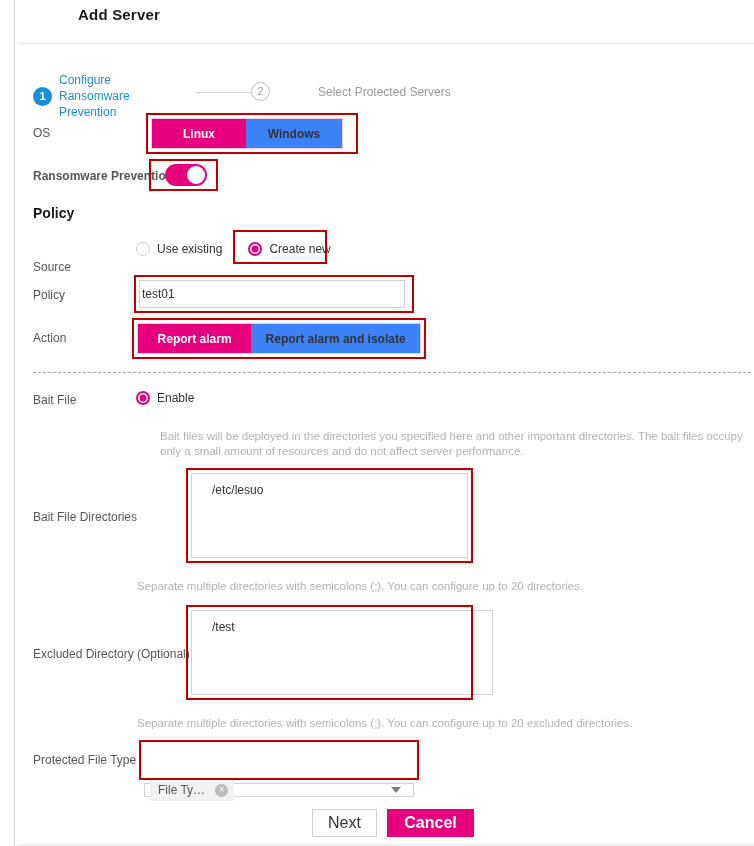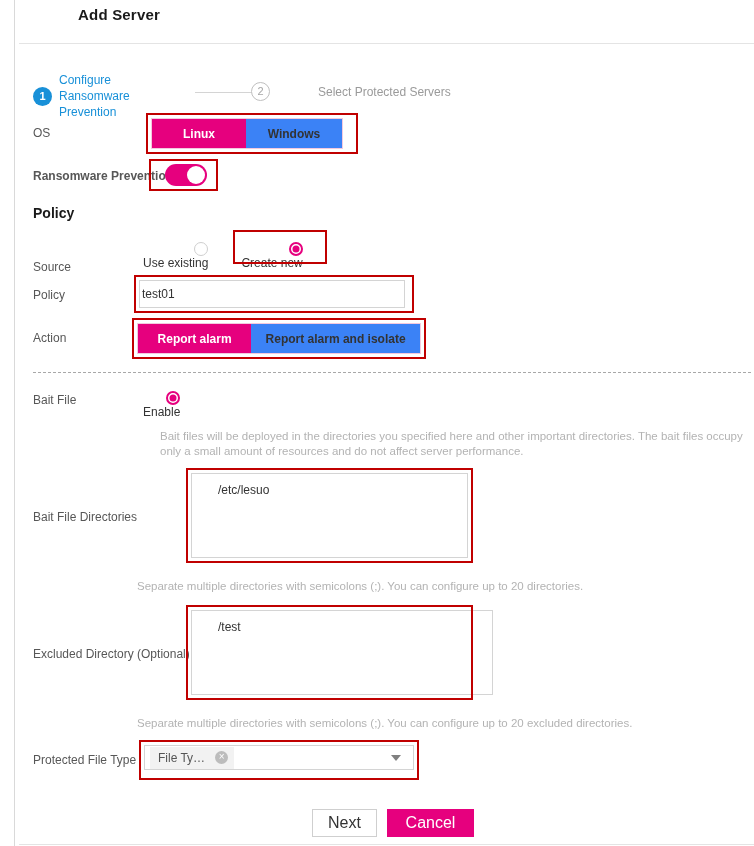--- a/index.html
+++ b/index.html
@@ -106,21 +106,21 @@
   }
 
   
   .section-title {
     position: absolute; left: 18px;
     font-size: 14px; font-weight: bold; color: #1a1a1a;
   }
 
   
   .radio-group { position: absolute; display: flex; align-items: center; }
-  .radio-item { display: flex; align-items: flex-end; cursor: pointer; flex-direction: column; }
+  .radio-item { display: flex; align-items: center; cursor: pointer; }
   .radio {
     width: 14px; height: 14px; border-radius: 50%;
     border: 1px solid #cfcfcf; background: #fff;
     position: relative; flex: 0 0 auto;
   }
   .radio.checked { border: 2px solid #e6007e; }
   .radio.checked::after {
     content: ""; position: absolute;
     left: 50%; top: 50%; transform: translate(-50%, -50%);
     width: 7px; height: 7px; border-radius: 50%;
@@ -141,21 +141,21 @@
   }
 
   
   .textarea {
     position: absolute;
     border: 1px solid #d4d4d4;
     background: #fff;
     font-family: "Liberation Sans", sans-serif;
     font-size: 12px;
     color: #333;
-    padding: 8px 26px;
+    padding: 8px 20px;
     resize: none;
     outline: none;
     line-height: 16px;
   }
 
   
   .hint {
     position: absolute;
     font-size: 11.5px;
     color: #b3b3b3;
@@ -214,21 +214,21 @@
     font-family: "Liberation Sans", sans-serif;
     display: flex; align-items: center; justify-content: center;
     cursor: pointer;
     border: 1px solid transparent;
   }
   .btn-secondary {
     background: #ffffff; color: #333333;
     border: 1px solid #cfcfcf;
   }
   .btn-primary {
-    background: #e6007e; color: #ffffff;
+    background: #e6007e; color: #ffffff; font-weight: bold;
   }
 </style>
 </head>
 <body>
 
 <div class="panel">
 
   <div class="page-title">Add Server</div>
   <div class="header-rule"></div>
 
@@ -299,21 +299,21 @@
   <textarea class="textarea" style="left: 176px; top: 473px; width: 277px; height: 85px;">/etc/lesuo</textarea>
   <div class="annot" style="left:171px; top:468px; width:287px; height:95px;"></div>
   <div class="hint" style="left:122px; top:579px; width:600px;">Separate multiple directories with semicolons (;). You can configure up to 20 directories.</div>
 
   <div class="row-label" style="top:647px;">Excluded Directory (Optional)</div>
   <textarea class="textarea" style="left: 176px; top: 610px; width: 302px; height: 85px;">/test</textarea>
   <div class="annot" style="left:171px; top:605px; width:287px; height:95px;"></div>
   <div class="hint" style="left:122px; top:716px; width:620px;">Separate multiple directories with semicolons (;). You can configure up to 20 excluded directories.</div>
 
   <div class="row-label" style="top:753px;">Protected File Type</div>
-  <div class="select-box" style="left:129px; top:745px; width:270px; height:25px;">
+  <div class="select-box" style="left:129px; top:783px; width:270px; height:14px;">
     <div class="tag">
       <span>File Ty…</span>
       <span class="tag-x">×</span>
     </div>
     <span class="caret"></span>
   </div>
   <div class="annot" style="left:124px; top:740px; width:280px; height:40px;"></div>
 
   <div class="btn btn-secondary" style="left:297px; top:809px; width:65px;">Next</div>
   <div class="btn btn-primary" style="left:372px; top:809px; width:87px;">Cancel</div>

